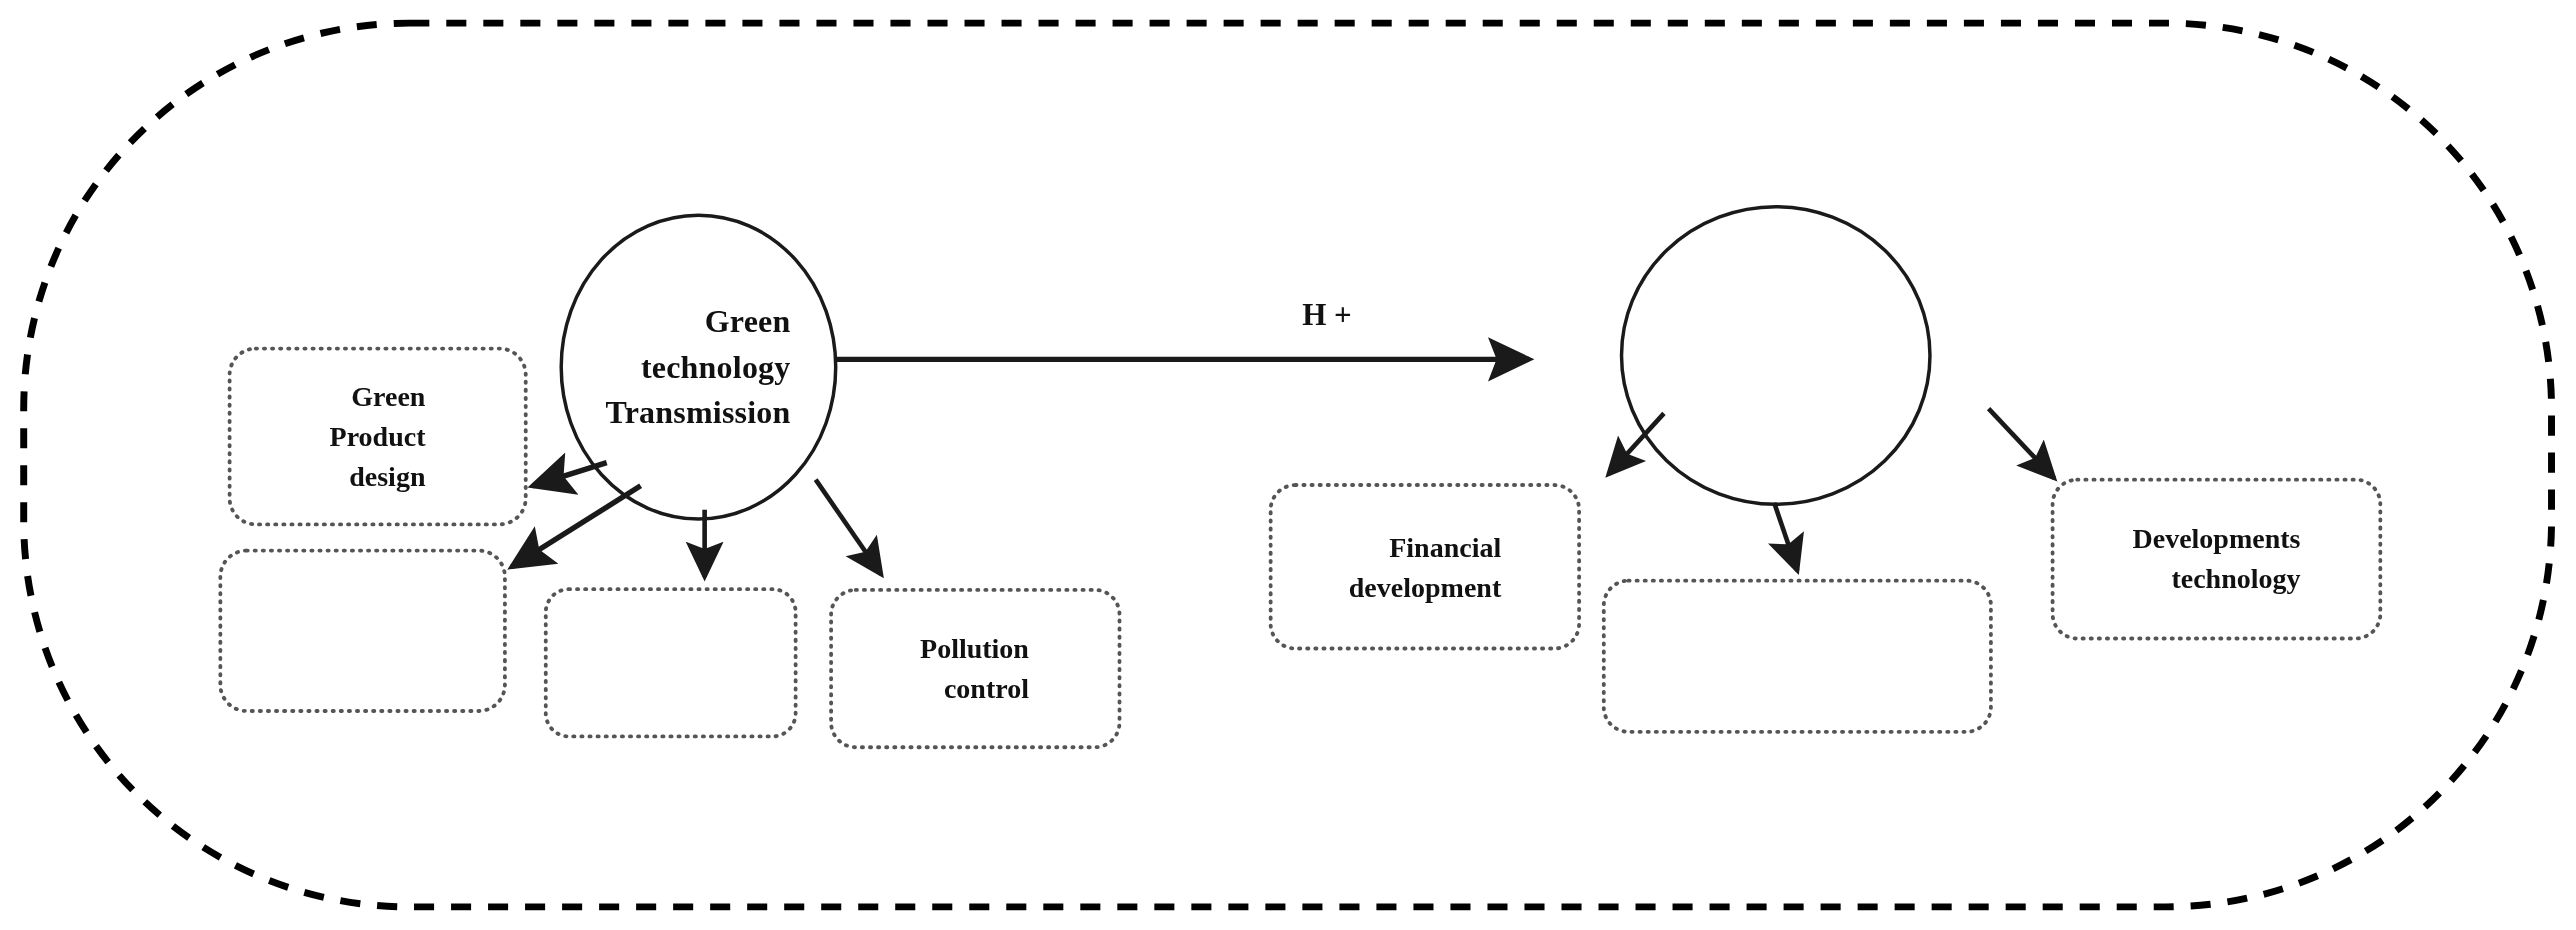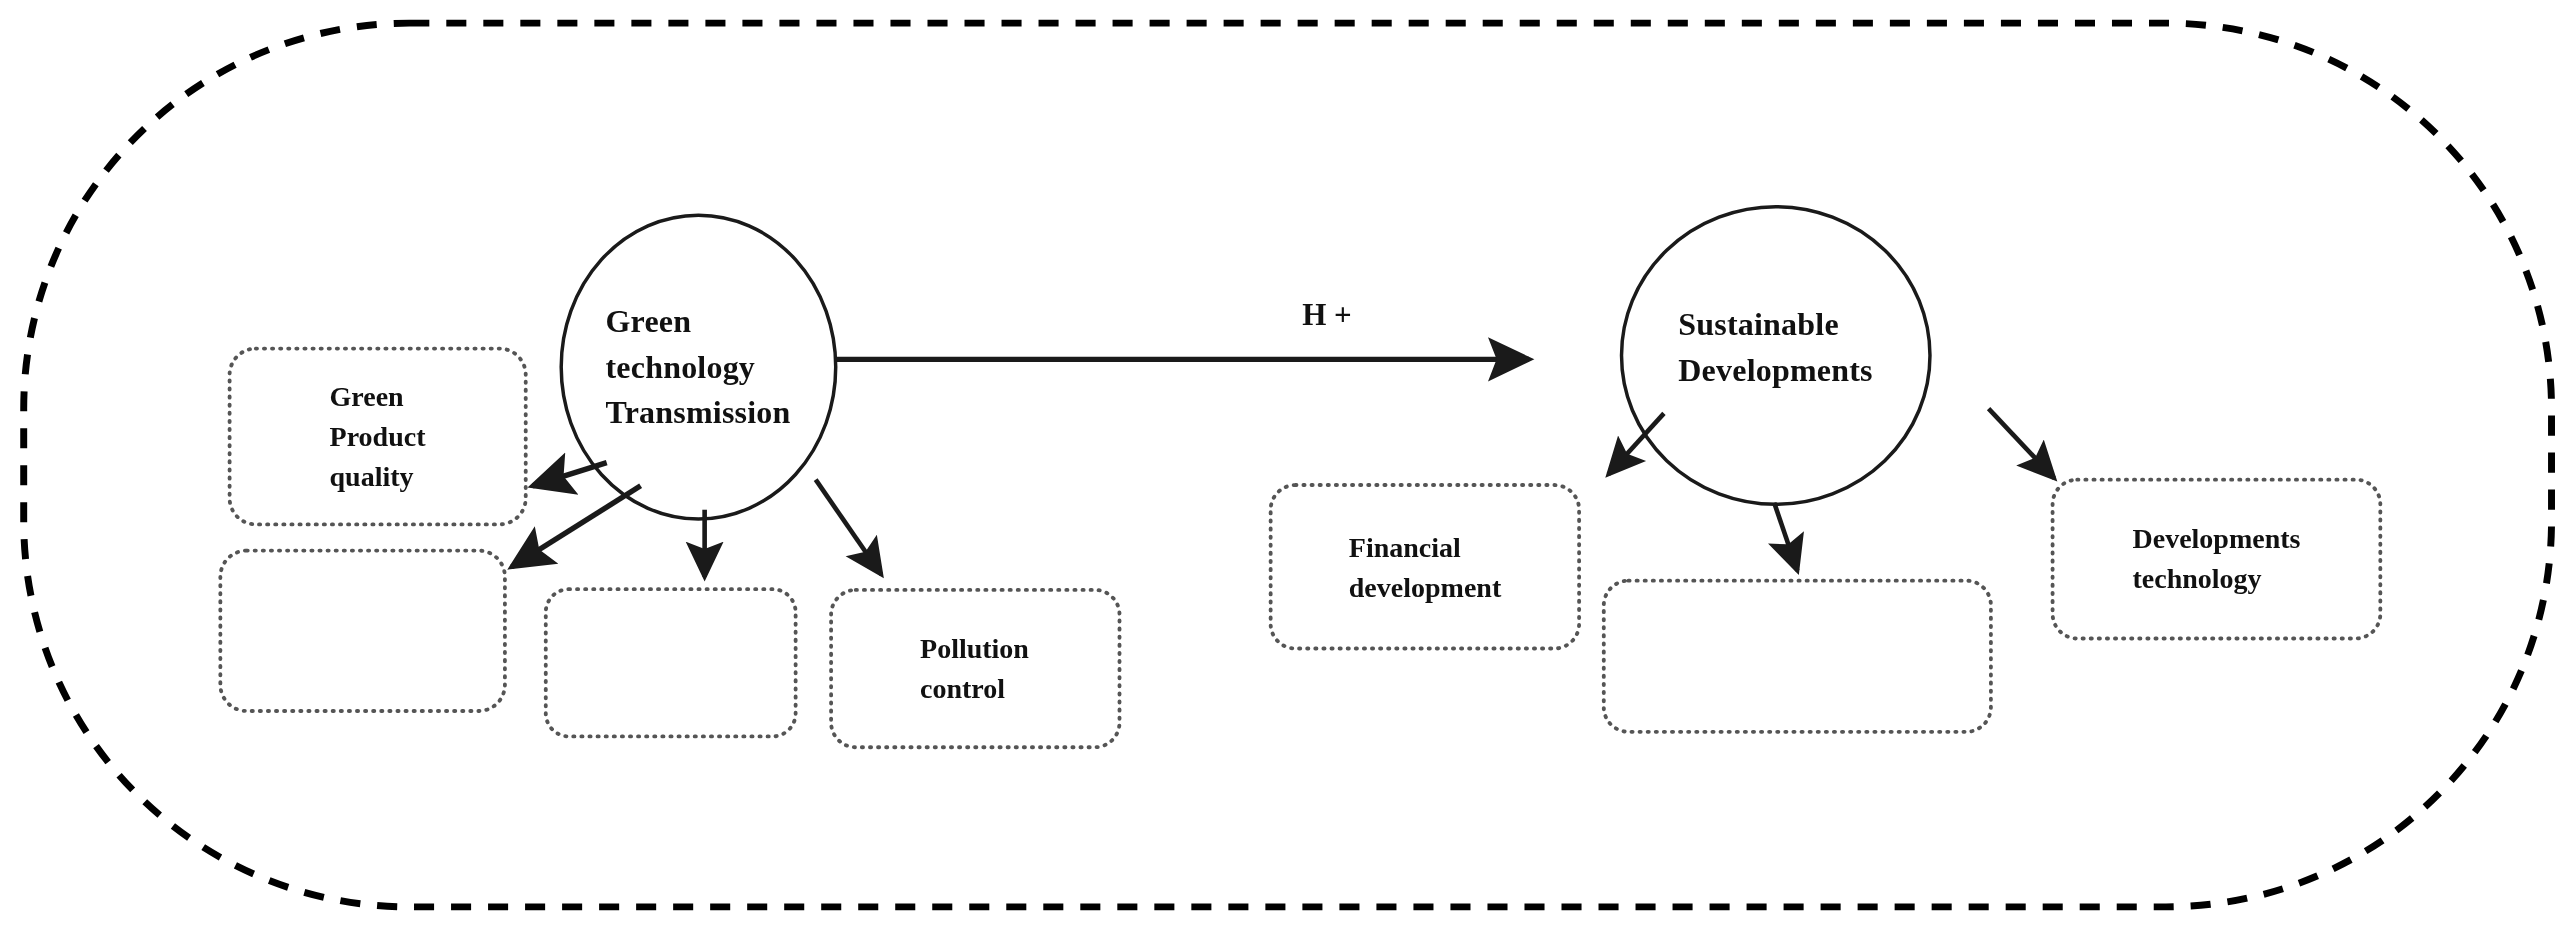--- a/index.html
+++ b/index.html
@@ -23,21 +23,21 @@
     left: 0;
     top: 0;
     width: 2576px;
     height: 930px;
   }
   .node-label {
     position: absolute;
     display: flex;
     align-items: center;
     justify-content: center;
-    text-align: left;
+    text-align: right;
     font-weight: bold;
     color: #111111;
     line-height: 1.42;
     pointer-events: none;
   }
   .ellipse-label {
     font-size: 32px;
     letter-spacing: 0.2px;
   }
   .box-label {
@@ -101,34 +101,28 @@
   </svg>
 
   <div class="node-label ellipse-label" style="left:545px; top:267px; width:306px; height:201px;">
     <div>
       <div>Green</div>
       <div>technology</div>
       <div>Transmission</div>
     </div>
   </div>
 
-  <div class="node-label ellipse-label" style="left:1606px; top:276px; width:339px; height:143px;">
-    <div>
-      <div>Sustainable</div>
-      <div>Developments</div>
-    </div>
-  </div>
 
   <div class="edge-label" style="left:1250px; top:297px; width:154px;">H +</div>
 
   <div class="node-label box-label" style="left:231px; top:360px; width:293px; height:154px;">
     <div>
       <div>Green</div>
       <div>Product</div>
-      <div>quality</div>
+      <div>design</div>
     </div>
   </div>
 
 
 
   <div class="node-label box-label" style="left:1272px; top:498px; width:306px; height:139px;">
     <div>
       <div>Financial</div>
       <div>development</div>
     </div>

